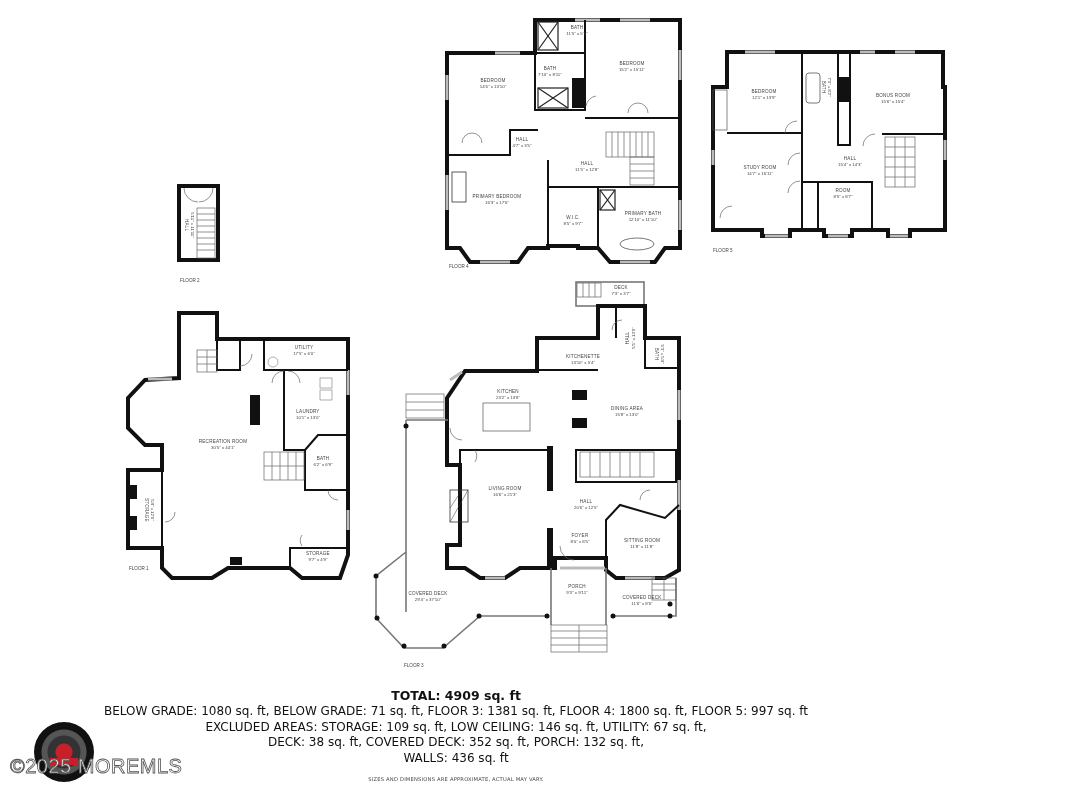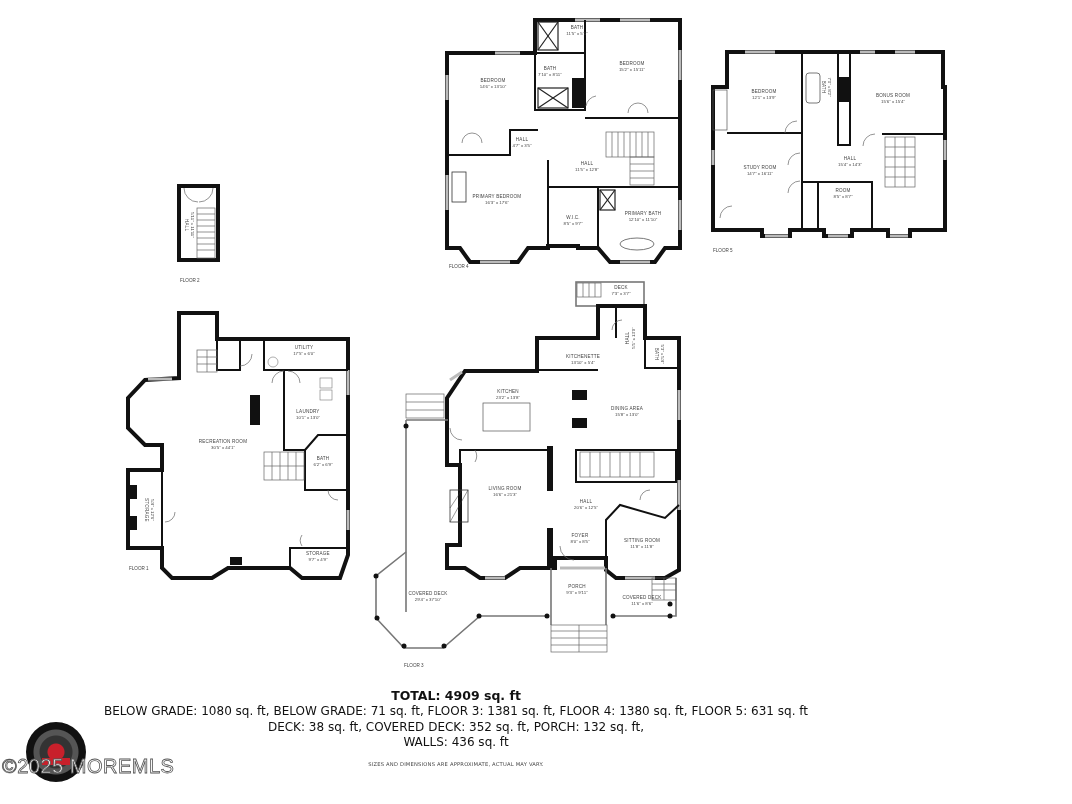--- a/index.html
+++ b/index.html
@@ -14,21 +14,21 @@
   .block { fill:#111; }
   .post { fill:#111; }
   .door { fill:none; stroke:#666; stroke-width:0.7; }
   .room-label { font-family:"Liberation Sans", sans-serif; font-size:4.6px; fill:#444; text-anchor:middle; letter-spacing:0.2px; }
   .room-dim { font-family:"Liberation Sans", sans-serif; font-size:4.4px; fill:#444; text-anchor:middle; }
   .floor-label { font-family:"Liberation Sans", sans-serif; font-size:4.6px; fill:#444; }
   #summary { position:absolute; left:0; top:688px; width:912px; text-align:center; font-family:"DejaVu Sans", sans-serif; color:#111; }
   #summary .total { font-weight:bold; font-size:12.5px; line-height:16px; }
   #summary .line { font-size:12px; line-height:15.5px; }
   #summary .disclaimer { font-size:5.2px; color:#444; margin-top:10px; letter-spacing:0.2px; }
-  #watermark { position:absolute; left:0; top:718px; width:200px; height:80px; }
+  #watermark { position:absolute; left:8px; top:718px; width:200px; height:80px; }
   #watermark .lens { position:absolute; left:26px; top:4px; width:60px; height:60px; border-radius:50%;
      background: radial-gradient(circle at 50% 50%, #c8202b 0 8px, #333 9px 16px, #555 17px 22px, #111 23px 30px); }
   #watermark .lens-band { position:absolute; left:42px; top:40px; width:28px; height:7px; background:#c8202b; }
   #watermark .wm-text { position:absolute; left:2px; top:37px; font-family:"Liberation Sans", sans-serif; font-size:20px; color:rgba(255,255,255,0.92);
      -webkit-text-stroke:0.8px #555; letter-spacing:0.5px; white-space:nowrap; }
 </style>
 </head>
 <body>
 
 <svg id="plan" viewBox="0 0 1072 804" xmlns="http://www.w3.org/2000/svg">
@@ -354,21 +354,22 @@
     <text class="room-label" x="428" y="595">COVERED DECK</text>
     <text class="room-dim" x="428" y="601">29'4" x 37'10"</text>
     <text class="room-label" x="642" y="599">COVERED DECK</text>
     <text class="room-dim" x="642" y="605">11'6" x 8'6"</text>
     <text class="floor-label" x="404" y="667">FLOOR 3</text>
   </g>
 </svg>
 
 <div id="summary">
   <div class="total">TOTAL: 4909 sq. ft</div>
-  <div class="line">BELOW GRADE: 1080 sq. ft, BELOW GRADE: 71 sq. ft, FLOOR 3: 1381 sq. ft, FLOOR 4: 1380 sq. ft, FLOOR 5: 631 sq. ft</div>
+  <div class="line">BELOW GRADE: 1080 sq. ft, BELOW GRADE: 71 sq. ft, FLOOR 3: 1381 sq. ft, FLOOR 4: 1800 sq. ft, FLOOR 5: 997 sq. ft</div>
+  <div class="line">EXCLUDED AREAS: STORAGE: 109 sq. ft, LOW CEILING: 146 sq. ft, UTILITY: 67 sq. ft,</div>
   <div class="line">DECK: 38 sq. ft, COVERED DECK: 352 sq. ft, PORCH: 132 sq. ft,</div>
   <div class="line">WALLS: 436 sq. ft</div>
   <div class="disclaimer">SIZES AND DIMENSIONS ARE APPROXIMATE, ACTUAL MAY VARY.</div>
 </div>
 
 <div id="watermark">
   <div class="lens"></div>
   <div class="lens-band"></div>
   <div class="wm-text">©2025 MOREMLS</div>
 </div>

